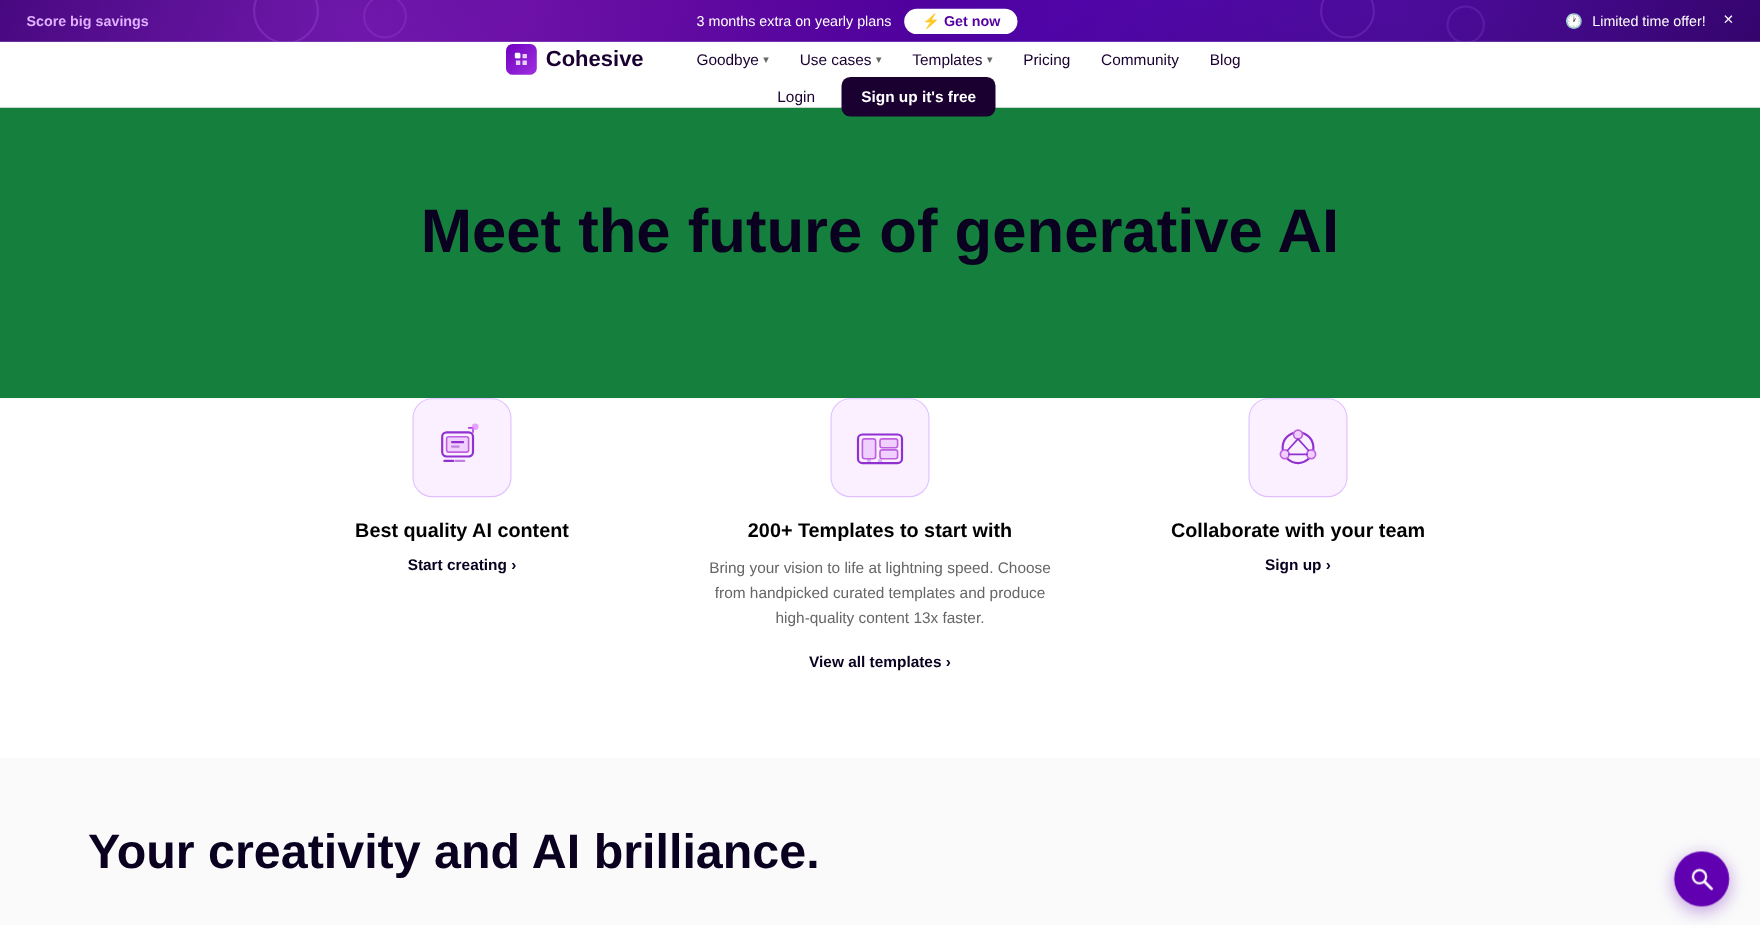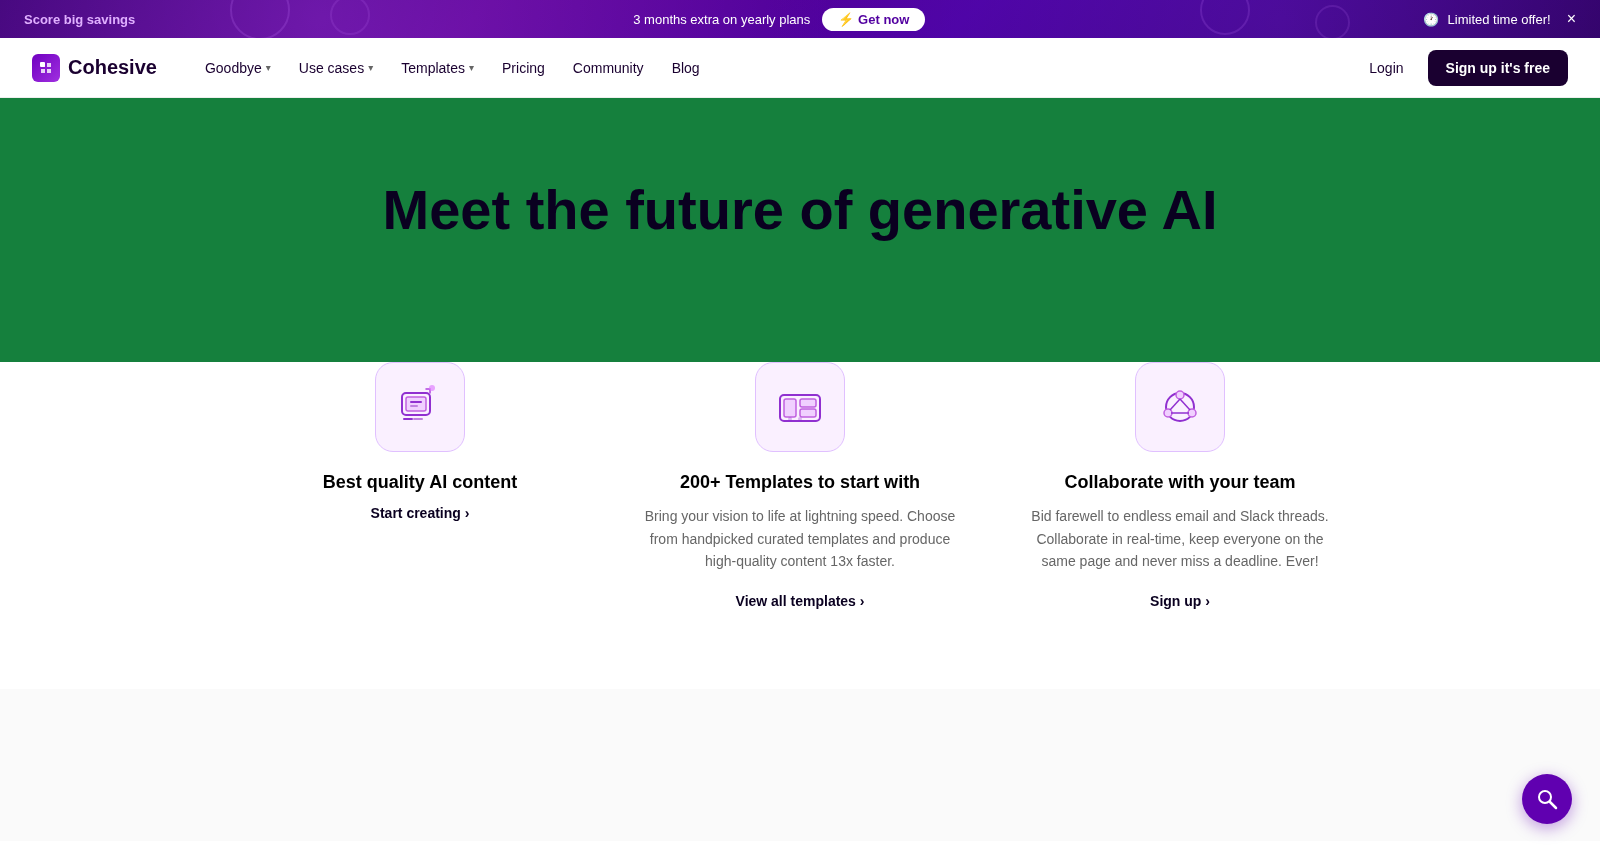--- a/index.html
+++ b/index.html
@@ -78,20 +78,21 @@
 
     
     nav {
       display: flex;
       align-items: center;
       justify-content: space-between;
       padding: 0 32px;
       height: 60px;
       border-bottom: 1px solid #eee;
       background: #fff;
+      flex-direction: column;
     }
     .nav-left {
       display: flex;
       align-items: center;
       gap: 36px;
     }
     .logo {
       display: flex;
       align-items: center;
       gap: 8px;
@@ -363,29 +364,28 @@
         <circle cx="26" cy="26" r="14" stroke="#9030d0" stroke-width="2" fill="none"></circle>
         <circle cx="26" cy="14" r="4" fill="#f0d0ff" stroke="#c060e0" stroke-width="1.5"></circle>
         <circle cx="38" cy="32" r="4" fill="#f0d0ff" stroke="#c060e0" stroke-width="1.5"></circle>
         <circle cx="14" cy="32" r="4" fill="#f0d0ff" stroke="#c060e0" stroke-width="1.5"></circle>
         <line x1="26" y1="18" x2="36" y2="29" stroke="#9030d0" stroke-width="1.5"></line>
         <line x1="26" y1="18" x2="16" y2="29" stroke="#9030d0" stroke-width="1.5"></line>
         <line x1="35" y1="32" x2="17" y2="32" stroke="#9030d0" stroke-width="1.5"></line>
       </svg>
     </div>
     <h3 class="feature-title">Collaborate with your team</h3>
-    <p class="feature-desc">Bid farewell to endless email and Slack threads. Collaborate in real-time, keep everyone on the same page and never miss a deadline. Ever!</p>
     <a class="feature-link">Sign up ›</a>
   </div>
 
 </section>
 
 <section class="bottom-section">
   <h2 class="bottom-title">
-    <br>
+    <span>Your creativity and AI brilliance.</span><br>
   </h2>
 </section>
 
 <button class="search-fab">
   <svg width="22" height="22" viewBox="0 0 22 22" fill="none">
     <circle cx="9" cy="9" r="6" stroke="#fff" stroke-width="2"></circle>
     <line x1="14" y1="14" x2="20" y2="20" stroke="#fff" stroke-width="2.5" stroke-linecap="round"></line>
   </svg>
 </button>
 

